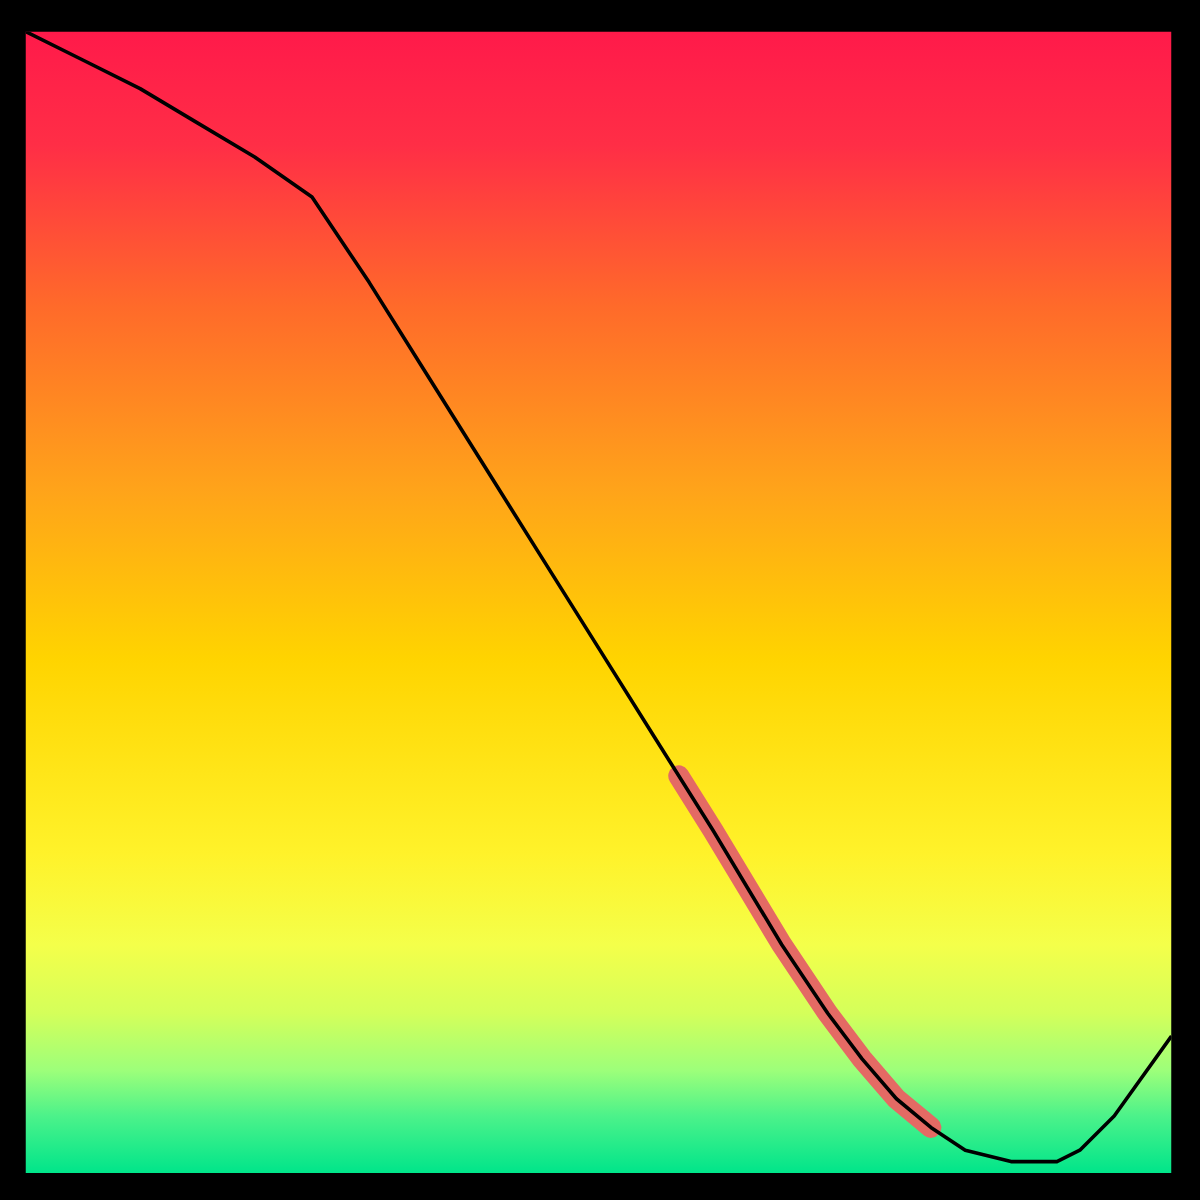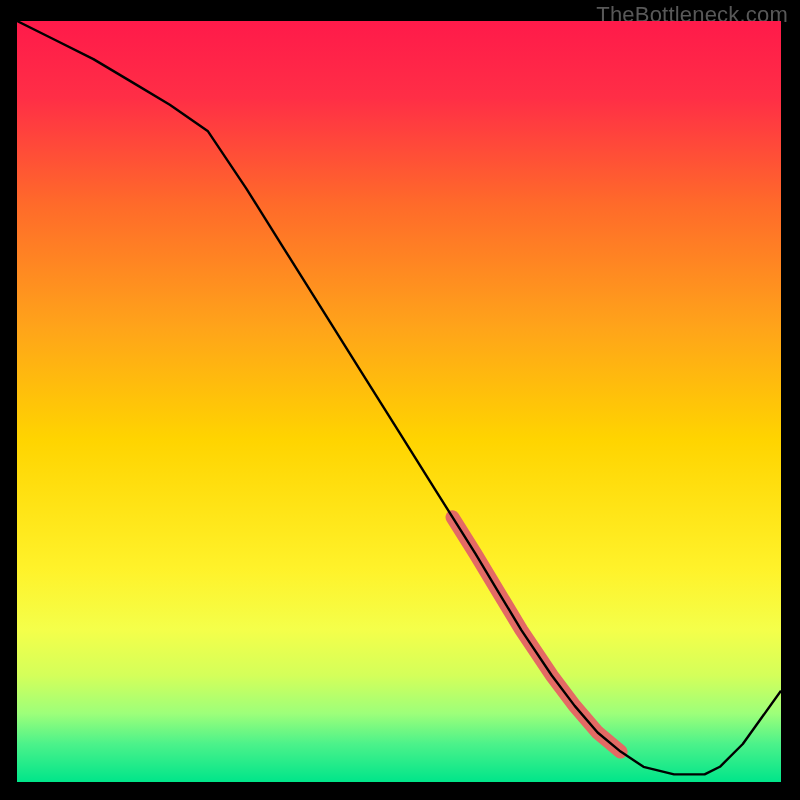--- a/index.html
+++ b/index.html
@@ -34,21 +34,20 @@
     height: 761px;
   }
   svg {
     display: block;
   }
 </style>
 </head>
 <body>
 
 <div class="outer">
-  <div class="watermark">TheBottleneck.com</div>
   <div class="plot">
     <svg viewBox="0 0 764 761" width="764" height="761">
       <defs>
         <linearGradient id="bg" x1="0" y1="0" x2="0" y2="1">
           <stop offset="0%" stop-color="#ff1a4a"></stop>
           <stop offset="10%" stop-color="#ff2e46"></stop>
           <stop offset="24%" stop-color="#ff6a2a"></stop>
           <stop offset="40%" stop-color="#ffa31a"></stop>
           <stop offset="55%" stop-color="#ffd400"></stop>
           <stop offset="72%" stop-color="#fff22a"></stop>

